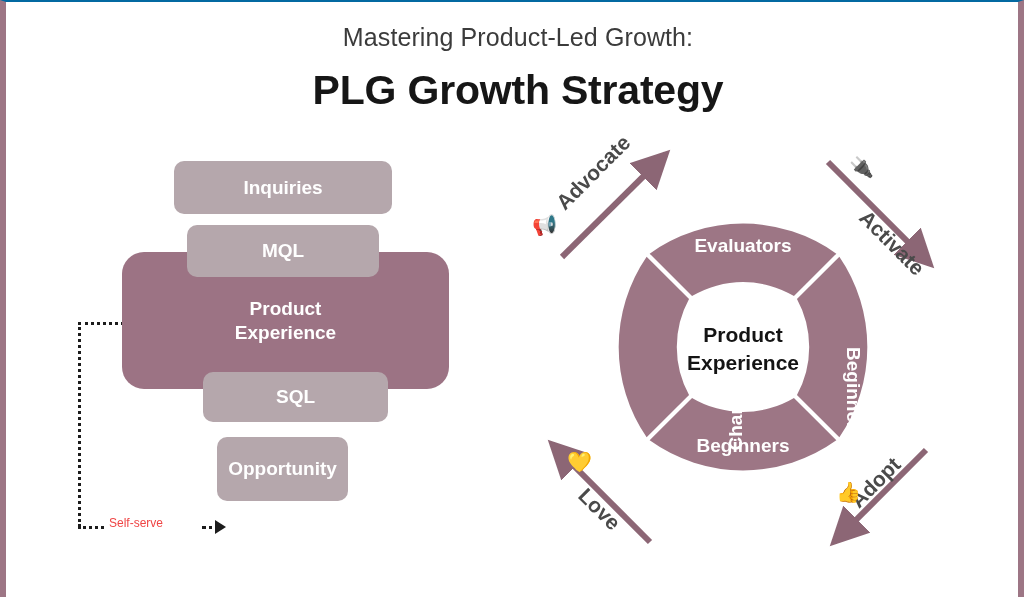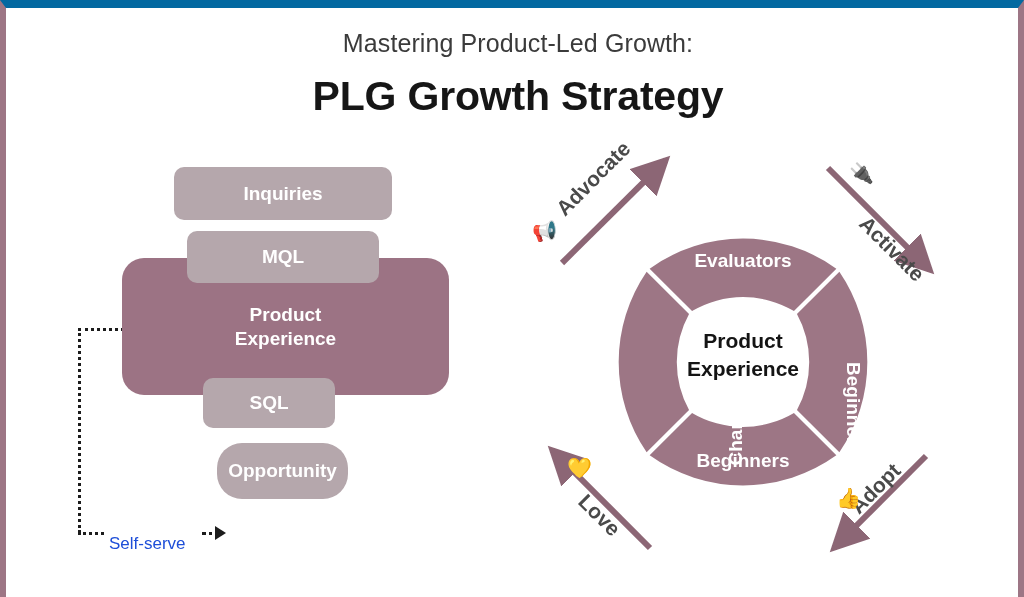--- a/index.html
+++ b/index.html
@@ -13,21 +13,21 @@
   }
   #canvas {
     position: relative;
     width: 1024px;
     height: 597px;
     background: #ffffff;
     overflow: hidden;
     box-sizing: border-box;
     border-left: 6px solid #9d7685;
     border-right: 6px solid #9d7685;
-    border-top: 8px solid #0369a1;
+    border-top: 2px solid #0369a1;
   }
 
   
   .title-block {
     position: absolute;
     left: 0;
     top: 22px;
     width: 1024px;
     text-align: center;
   }
@@ -85,26 +85,25 @@
     z-index: 1;
   }
   .dot-h {
     border-top: 3px dotted #1c1c1c;
   }
   .dot-v {
     border-left: 3px dotted #1c1c1c;
   }
   .selfserve-label {
     position: absolute;
-    font-size: 17px;
+    font-size: 12px;
     font-weight: 400;
-    color: #1d4ed8;
+    color: #ef4444;
     white-space: nowrap;
     z-index: 4;
-    margin-top: 12px;
   }
   .arrowhead-right {
     position: absolute;
     width: 0;
     height: 0;
     border-top: 7px solid transparent;
     border-bottom: 7px solid transparent;
     border-left: 11px solid #1c1c1c;
     z-index: 4;
   }
@@ -113,21 +112,21 @@
   .cycle {
     position: absolute;
     left: 512px;
     top: 0;
     width: 512px;
     height: 597px;
   }
   .donut-wrap {
     position: absolute;
     left: 65px;
-    top: 194px;
+    top: 185px;
     width: 320px;
     height: 320px;
   }
   .ring-label {
     position: absolute;
     color: #ffffff;
     font-weight: bold;
     font-size: 19px;
     white-space: nowrap;
     text-align: center;
@@ -189,25 +188,25 @@
     </div>
 
     <div class="fbox light" style="left:181px; top:223px; width:192px; height:52px;">
       <span>MQL</span>
     </div>
 
     <div class="fbox light" style="left:168px; top:159px; width:218px; height:53px;">
       <span>Inquiries</span>
     </div>
 
-    <div class="fbox light" style="left:197px; top:370px; width:132px; height:50px;">
+    <div class="fbox light" style="left:197px; top:370px; width:185px; height:50px;">
       <span>SQL</span>
     </div>
 
-    <div class="fbox light" style="left:211px; top:435px; width:131px; height:56px;border-radius:25px;">
+    <div class="fbox light" style="left:211px; top:435px; width:131px; height:64px;">
       <span>Opportunity</span>
     </div>
 
 
   </div>
 
   <div class="cycle">
 
     <div class="donut-wrap">
       <svg viewBox="0 0 320 320" width="320" height="320">

